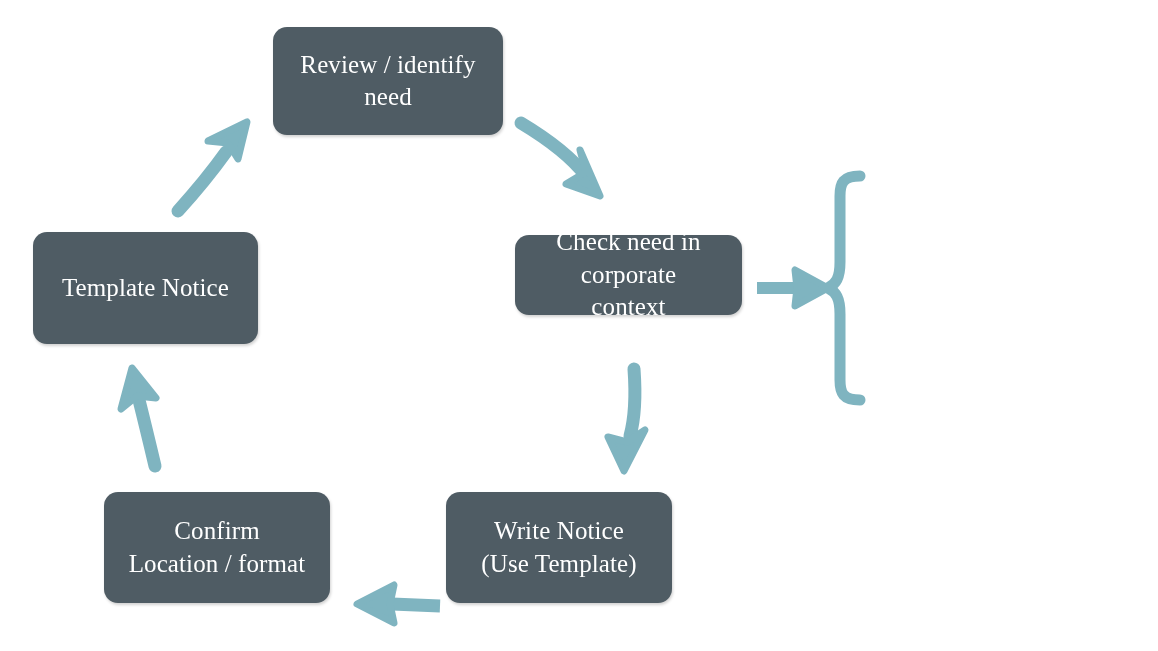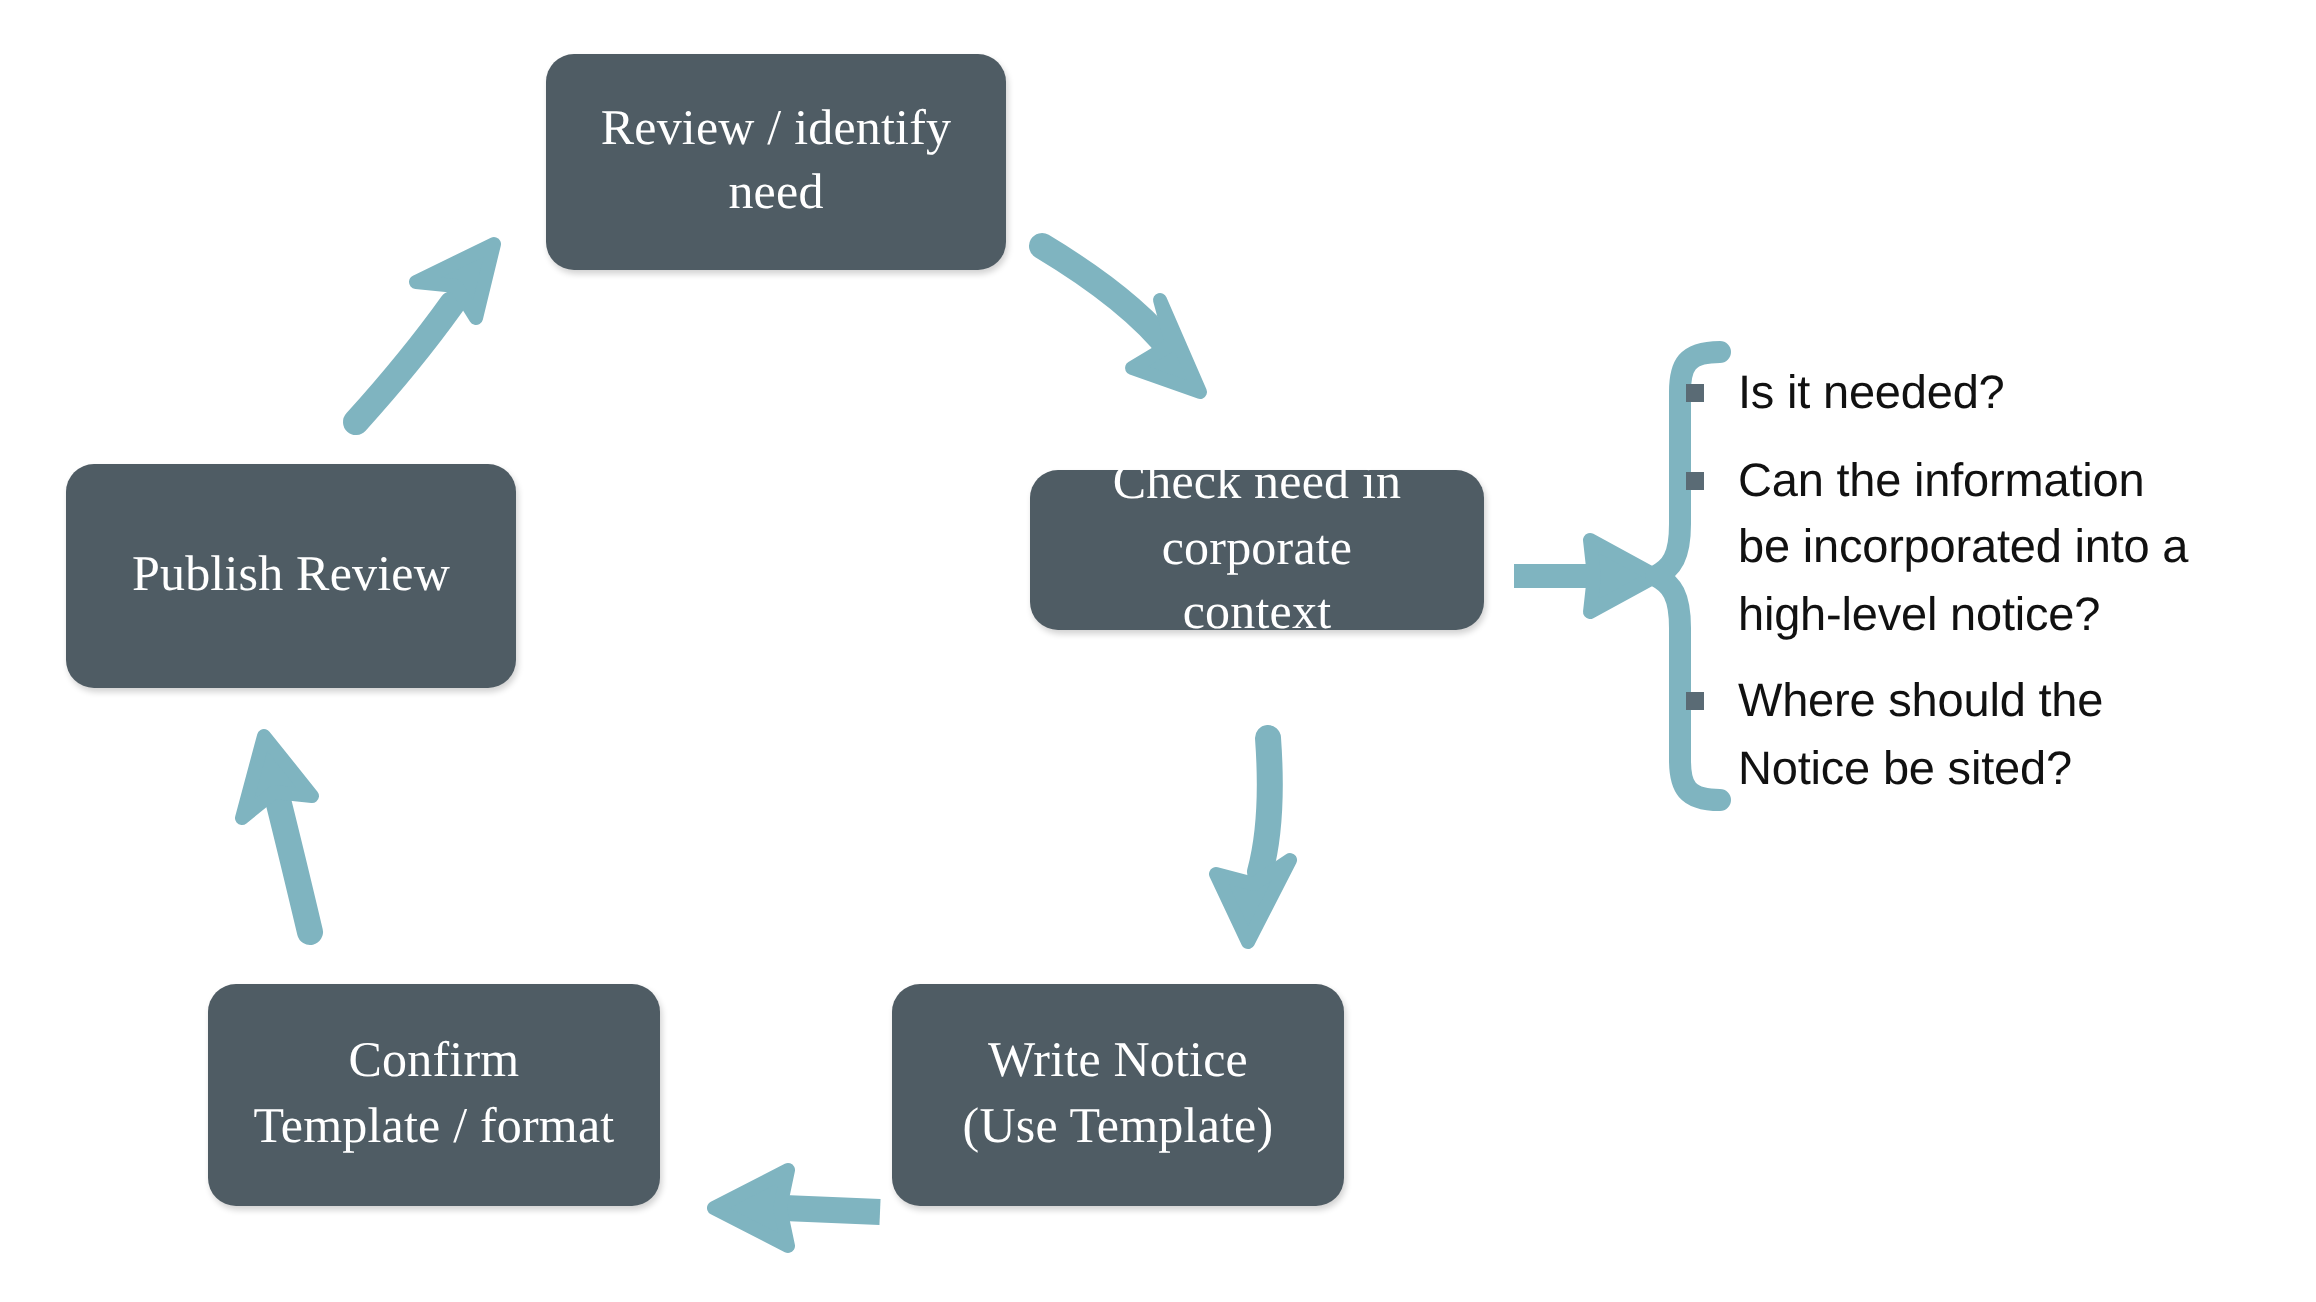--- a/index.html
+++ b/index.html
@@ -142,38 +142,21 @@
 context</span>
   </div>
 
   <div class="node" style="left:446px; top:492px; width:226px; height:111px;">
     <span class="node-label">Write Notice
 (Use Template)</span>
   </div>
 
   <div class="node" style="left:104px; top:492px; width:226px; height:111px;">
     <span class="node-label">Confirm
-Template / format</span>
+Location / format</span>
   </div>
 
   <div class="node" style="left:33px; top:232px; width:225px; height:112px;">
-    <span class="node-label">Publish Review</span>
+    <span class="node-label">Template Notice</span>
   </div>
 
-  <div class="bullets">
-    <div class="bullet-item">
-      <span class="bullet-marker"></span>
-      <span class="bullet-text">Is it needed?</span>
-    </div>
-    <div class="bullet-item">
-      <span class="bullet-marker"></span>
-      <span class="bullet-text">Can the information
-be incorporated into a
-high-level notice?</span>
-    </div>
-    <div class="bullet-item">
-      <span class="bullet-marker"></span>
-      <span class="bullet-text">Where should the
-Notice be sited?</span>
-    </div>
-  </div>
 
 </div>
 
 </body></html>

